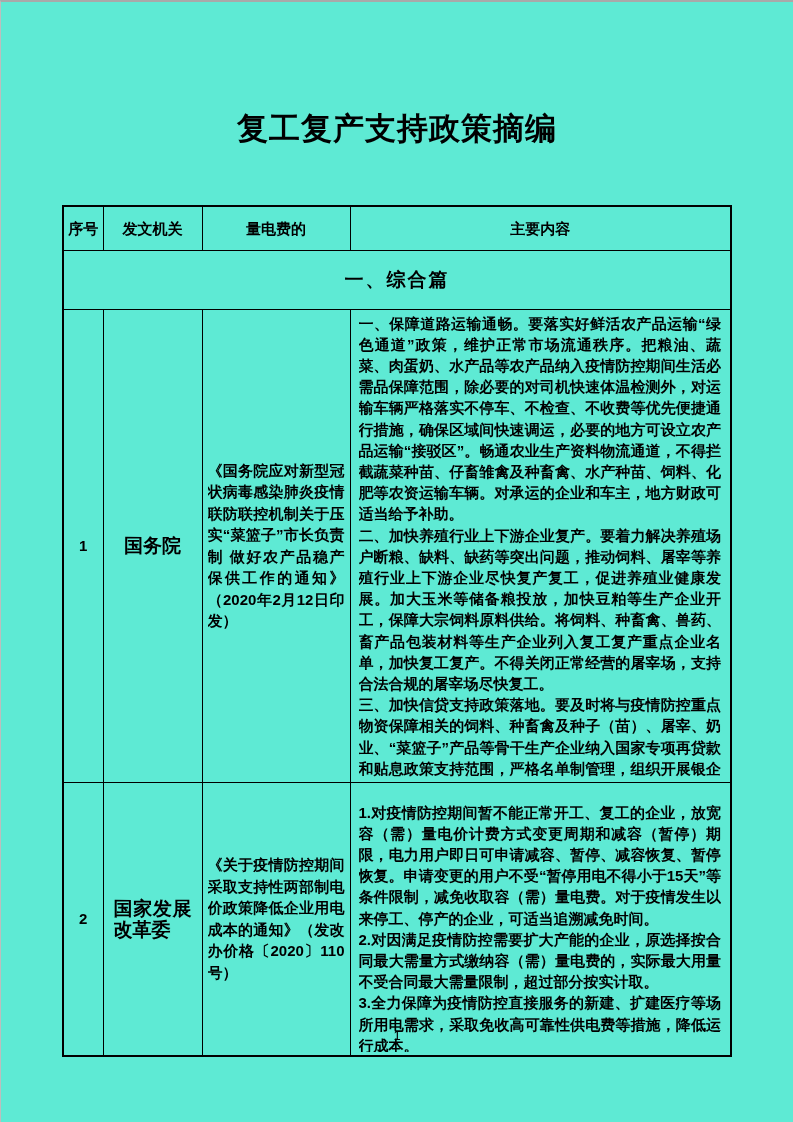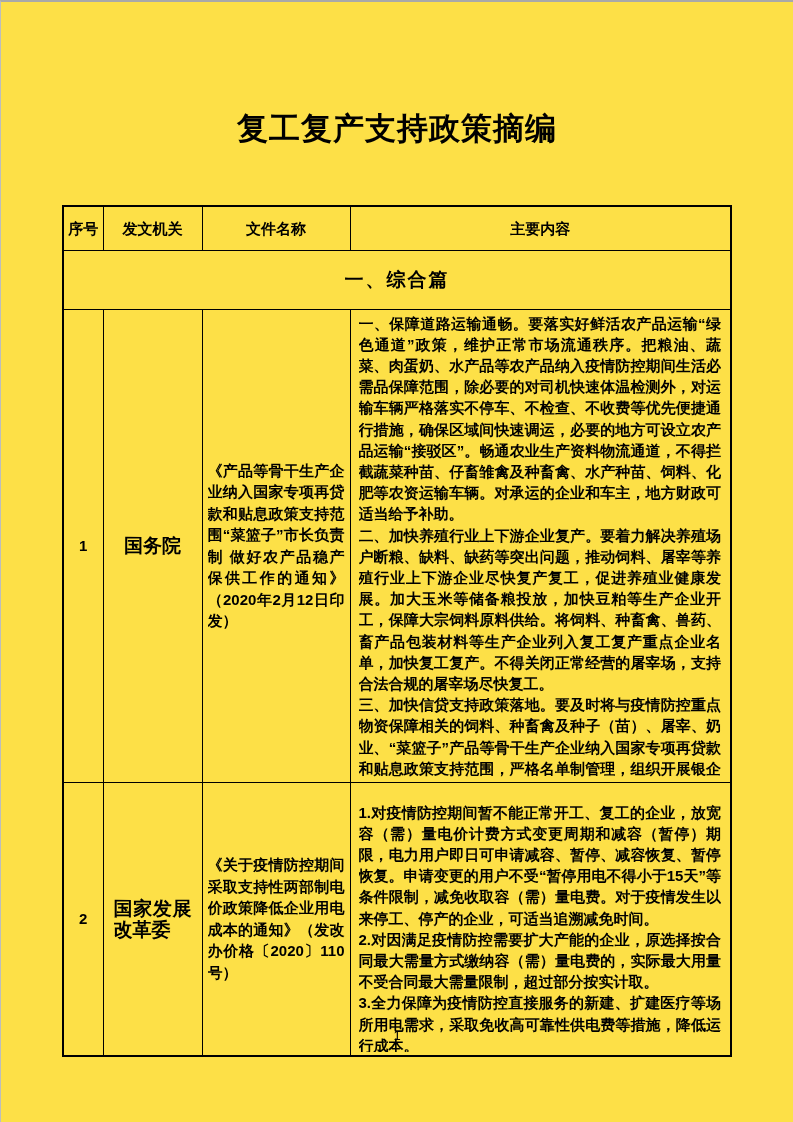--- a/index.html
+++ b/index.html
@@ -4,21 +4,21 @@
 <style>
   html, body {
     margin: 0;
     padding: 0;
     background: #ffffff;
   }
   .page {
     position: relative;
     width: 793px;
     height: 1122px;
-    background: #fde047;
+    background: #5eead4;
     border-top: 2px solid #a9a9a9;
     border-left: 1px solid #bdbdbd;
     box-sizing: border-box;
     font-family: "Liberation Sans", "DejaVu Sans", sans-serif;
     color: #000000;
     overflow: hidden;
   }
   .doc-title {
     position: absolute;
     top: 106px;
@@ -118,33 +118,33 @@
     <colgroup>
       <col style="width:40px">
       <col style="width:99px">
       <col style="width:148px">
       <col style="width:381px">
     </colgroup>
     <tbody>
       <tr class="header-row">
         <th class="h-serial">序号</th>
         <th>发文机关</th>
-        <th>文件名称</th>
+        <th>量电费的</th>
         <th>主要内容</th>
       </tr>
 
       <tr class="section-row">
         <td colspan="4">一、综合篇</td>
       </tr>
 
       <tr class="body-row-1">
         <td class="serial-cell">1</td>
         <td class="agency-cell center">国务院</td>
         <td class="doc-cell">
-          <div class="clip">《产品等骨干生产企业纳入国家专项再贷款和贴息政策支持范围“菜篮子”市长负责制 做好农产品稳产保供工作的通知》（2020年2月12日印发）</div>
+          <div class="clip">《国务院应对新型冠状病毒感染肺炎疫情联防联控机制关于压实“菜篮子”市长负责制 做好农产品稳产保供工作的通知》（2020年2月12日印发）</div>
         </td>
         <td class="content-cell">
           <div class="clip-1">
             <p>一、保障道路运输通畅。要落实好鲜活农产品运输“绿色通道”政策，维护正常市场流通秩序。把粮油、蔬菜、肉蛋奶、水产品等农产品纳入疫情防控期间生活必需品保障范围，除必要的对司机快速体温检测外，对运输车辆严格落实不停车、不检查、不收费等优先便捷通行措施，确保区域间快速调运，必要的地方可设立农产品运输“接驳区”。畅通农业生产资料物流通道，不得拦截蔬菜种苗、仔畜雏禽及种畜禽、水产种苗、饲料、化肥等农资运输车辆。对承运的企业和车主，地方财政可适当给予补助。</p>
             <p>二、加快养殖行业上下游企业复产。要着力解决养殖场户断粮、缺料、缺药等突出问题，推动饲料、屠宰等养殖行业上下游企业尽快复产复工，促进养殖业健康发展。加大玉米等储备粮投放，加快豆粕等生产企业开工，保障大宗饲料原料供给。将饲料、种畜禽、兽药、畜产品包装材料等生产企业列入复工复产重点企业名单，加快复工复产。不得关闭正常经营的屠宰场，支持合法合规的屠宰场尽快复工。</p>
             <p>三、加快信贷支持政策落地。要及时将与疫情防控重点物资保障相关的饲料、种畜禽及种子（苗）、屠宰、奶业、“菜篮子”产品等骨干生产企业纳入国家专项再贷款和贴息政策支持范围，严格名单制管理，组织开展银企对接，细化实化具体措施，将专项再贷款和贴息资金尽快落实到位，确保专款专用。</p>
           </div>
         </td>
       </tr>
 

